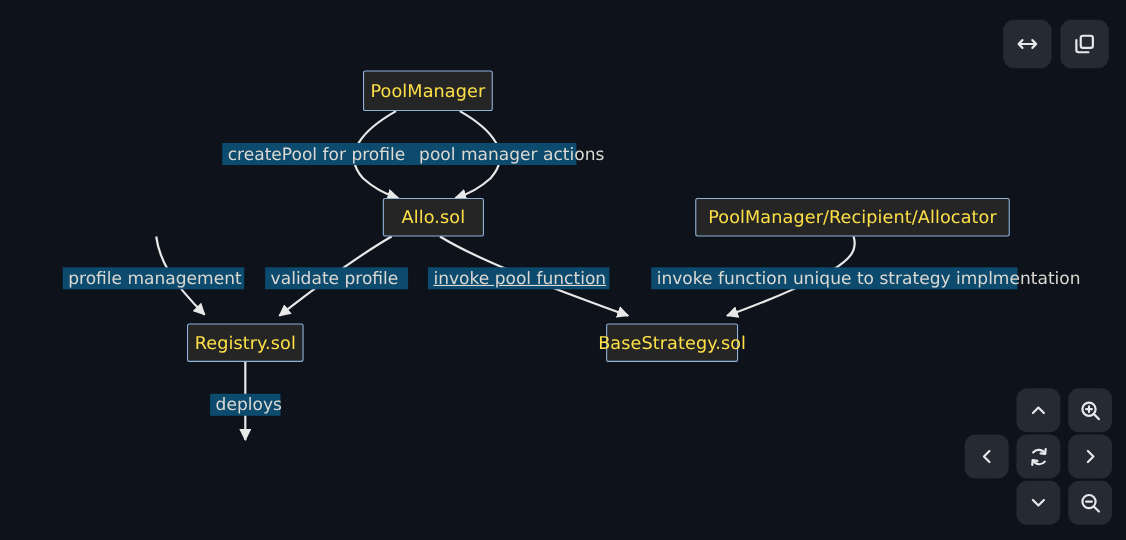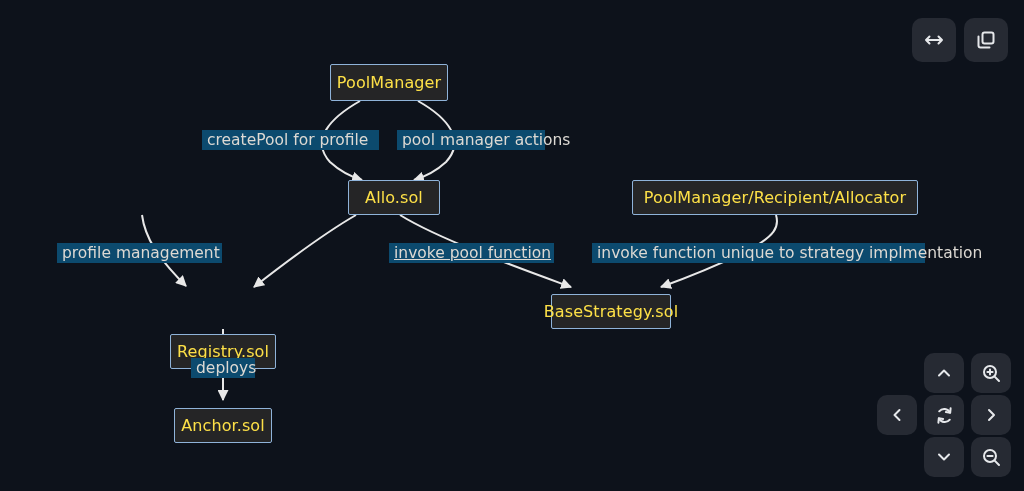--- a/index.html
+++ b/index.html
@@ -143,27 +143,27 @@
 
         <path d="M 776 215 C 780 228, 772 236, 756 246 C 726 262, 686 278, 661 287"></path>
 
         <path d="M 223 329 L 223 400"></path>
       </g>
     </svg>
 
     <div class="node" style="left:330px; top:64px;  width:118px; height:37px;">PoolManager</div>
     <div class="node" style="left:348px; top:180px; width:92px;  height:35px;">Allo.sol</div>
     <div class="node" style="left:632px; top:180px; width:286px; height:35px;">PoolManager/Recipient/Allocator</div>
-    <div class="node" style="left:170px; top:294px; width:106px; height:35px;margin-top:40px;">Registry.sol</div>
+    <div class="node" style="left:170px; top:294px; width:106px; height:35px;">Registry.sol</div>
     <div class="node" style="left:551px; top:294px; width:120px; height:35px;">BaseStrategy.sol</div>
-    <div class="node" style="left:174px; top:408px; width:98px;  height:35px;">Anchor.sol</div>
 
     <div class="edge-label" style="left:202px; top:130px; width:177px;">createPool for profile</div>
-    <div class="edge-label" style="left:397px; top:130px; width:148px;">pool manager actions</div>
+    <div class="edge-label" style="left:376px; top:130px; width:148px;">pool manager actions</div>
     <div class="edge-label" style="left:57px; top:243px; width:165px;">profile management</div>
+    <div class="edge-label" style="left:241px; top:243px; width:130px;">validate profile</div>
     <div class="edge-label" style="left:389px; top:243px; width:165px;text-decoration:underline;">invoke pool function</div>
     <div class="edge-label" style="left:592px; top:243px; width:333px;">invoke function unique to strategy implmentation</div>
     <div class="edge-label" style="left:191px; top:358px; width:64px;">deploys</div>
   </div>
 
   <div class="toolbar" id="top-right-toolbar">
     <button class="tool-btn" title="Resize">
       <svg width="22" height="22" viewBox="0 0 22 22">
         <path class="ico" d="M3 11 h16 M6.5 7.5 L3 11 L6.5 14.5 M15.5 7.5 L19 11 L15.5 14.5"></path>
       </svg>

